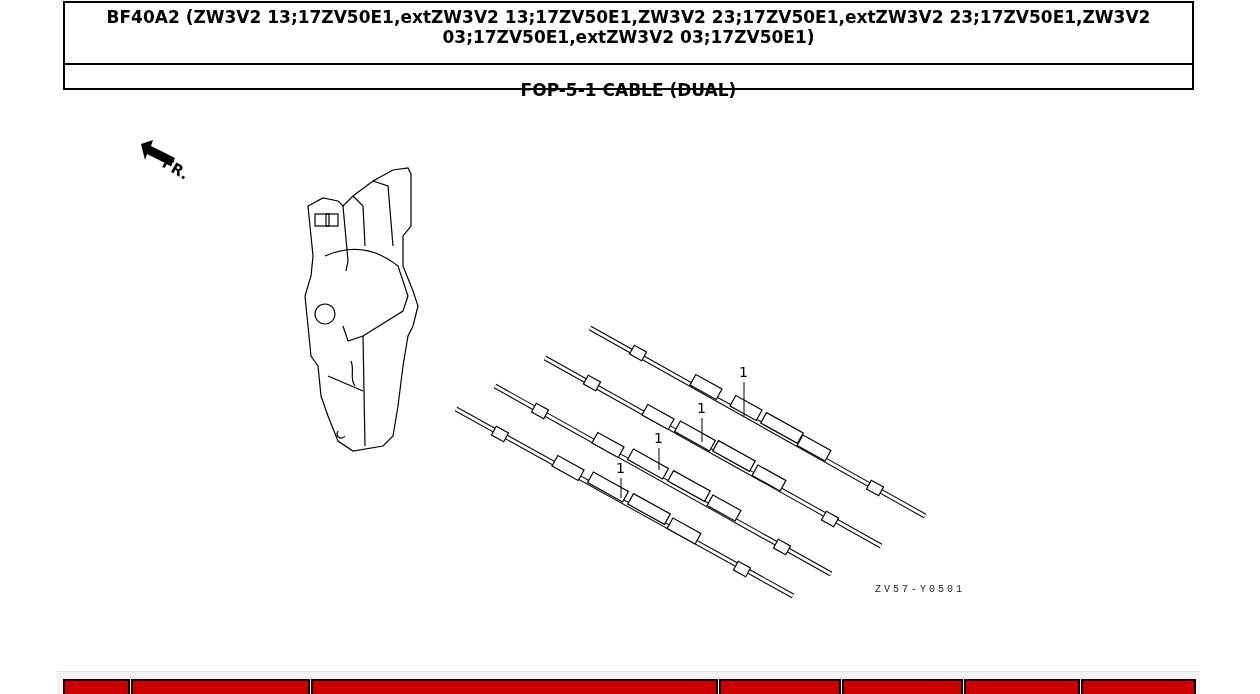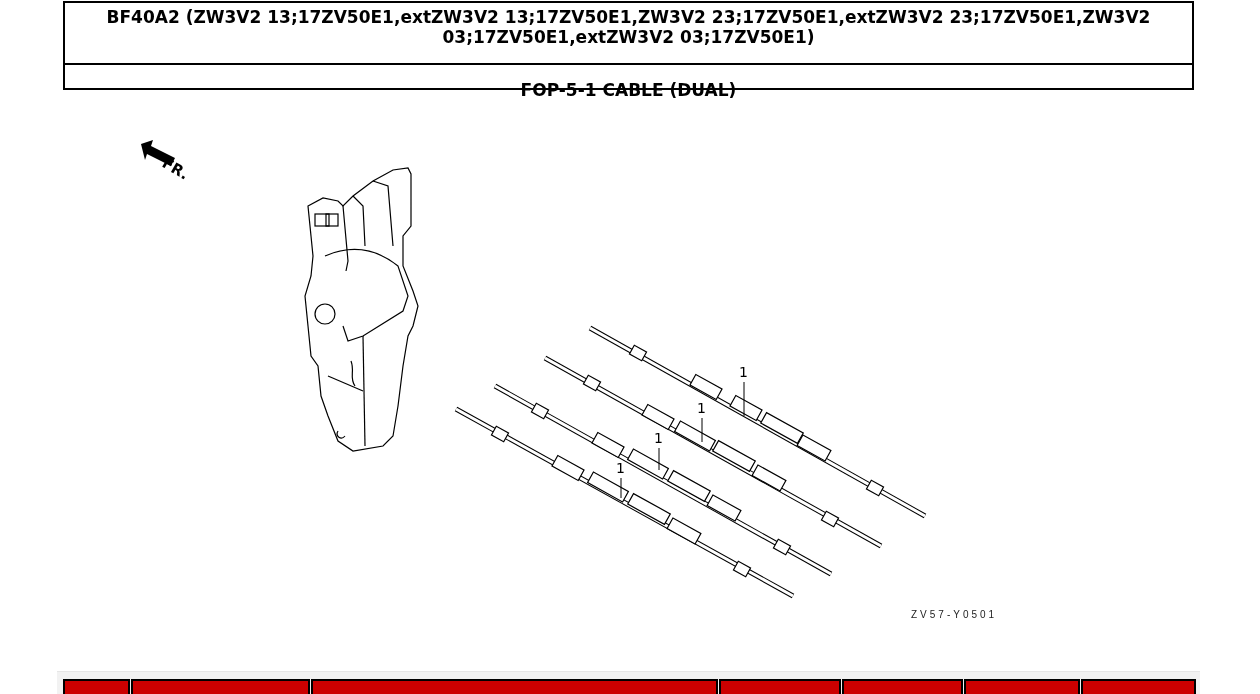--- a/index.html
+++ b/index.html
@@ -7,22 +7,22 @@
          font-family:"DejaVu Sans", "Liberation Sans", sans-serif; color:#000; }
   .title-box { position:absolute; left:63px; width:1131px; border:2px solid #000;
                box-sizing:border-box; text-align:center; font-weight:bold;
                font-size:17px; line-height:20px; background:#fff; }
   #model-title { top:1px; height:65px; padding-top:4px; }
   #section-title { top:63px; height:27px; padding-top:15px; }
   #diagram { position:absolute; left:63px; top:96px; width:1131px; height:560px; }
   #diagram svg { position:absolute; left:0; top:0; }
   .fr-label { position:absolute; left:105px; top:58px; font-weight:bold; font-size:15px;
               transform:rotate(30deg); transform-origin:left top; font-family:"DejaVu Sans", sans-serif; }
-  .ref-code { position:absolute; left:812px; top:513px; font-family:Liberation Sans, sans-serif;
-              font-size:10px; letter-spacing:3px; color:#222;margin-left:36px; }
+  .ref-code { position:absolute; left:812px; top:488px; font-family:Liberation Mono, monospace;
+              font-size:10px; letter-spacing:3px; color:#222; }
   .callout { position:absolute; font-family:"DejaVu Sans", sans-serif; font-size:14px; color:#000; }
   #table-wrap { position:absolute; left:57px; top:671px; width:1143px; height:30px;
                 background:#f2f2f2; border-top:1px solid #e6e6e6; }
   .th { position:absolute; top:7px; height:20px; background:#cc0000;
         border:2px solid #000; box-sizing:border-box; color:#fff; font-size:12px; }
 </style>
 </head>
 <body>
 
 <div id="model-title" class="title-box">

